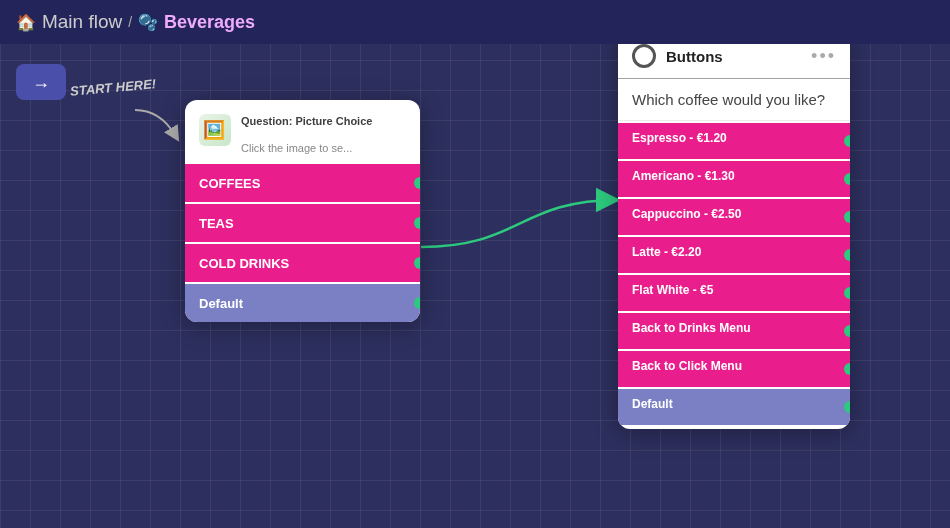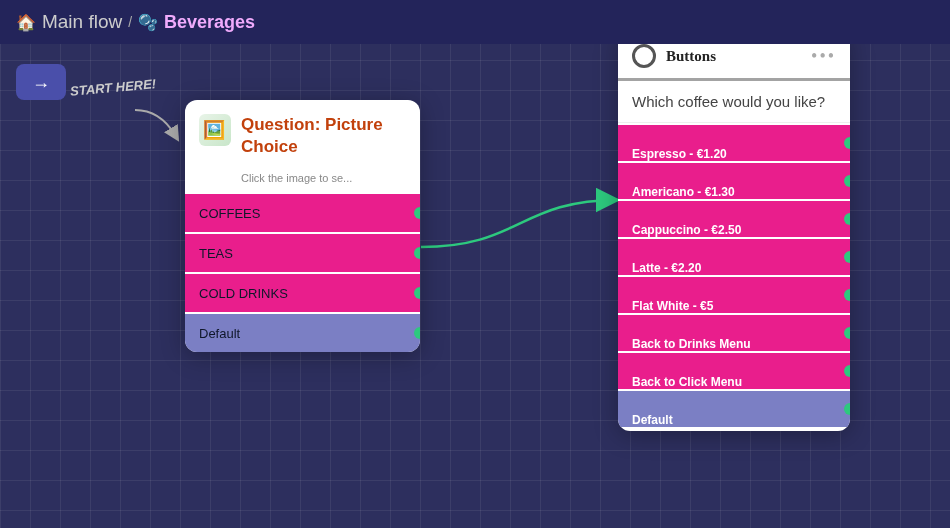--- a/index.html
+++ b/index.html
@@ -115,43 +115,43 @@
       height: 32px;
       background: linear-gradient(135deg, #e8f4e8, #c8e6c9);
       border-radius: 6px;
       display: flex;
       align-items: center;
       justify-content: center;
       font-size: 18px;
       flex-shrink: 0;
     }
     .question-card-title {
-      font-size: 17px;
-      font-weight: 700;
-      color: #c2410c;
+      font-size: 11px;
+      font-weight: 700;
+      color: #404040;
       line-height: 1.3;
     }
     .question-card-subtitle {
       font-size: 11px;
       color: #888;
       margin-top: 14px;
     }
 
     
     .choice-btn {
       display: flex;
       align-items: center;
       justify-content: space-between;
       padding: 0 14px 0 14px;
       height: 38px;
       margin: 0 0 2px 0;
       background: #e91e8c;
-      color: #0f172a;
+      color: #ffffff;
       font-size: 13px;
-      font-weight: 400;
+      font-weight: 700;
       position: relative;
       cursor: pointer;
     }
     .choice-btn.default-btn {
       background: #7b7fc4;
     }
     .choice-btn:last-child {
       margin-bottom: 0;
     }
     .choice-dot {
@@ -187,22 +187,21 @@
       border-radius: 12px;
       overflow: hidden;
       box-shadow: 0 4px 24px rgba(0,0,0,0.3);
       z-index: 5;
     }
     .buttons-card-header {
       display: flex;
       align-items: center;
       justify-content: space-between;
       padding: 14px 14px 10px;
-      border-bottom: 3px solid #a3a3a3;
-      font-family: Liberation Serif, serif;
+      border-bottom: 1px solid #a3a3a3;
     }
     .buttons-card-title-row {
       display: flex;
       align-items: center;
       gap: 10px;
     }
     .buttons-card-circle {
       width: 24px;
       height: 24px;
       border-radius: 50%;
@@ -225,23 +224,23 @@
     }
     .buttons-card-question {
       padding: 10px 14px 10px;
       font-size: 15px;
       color: #444;
       line-height: 1.4;
       border-bottom: 1px solid #eee;
     }
     .btn-option {
       display: flex;
-      align-items: flex-end;
+      align-items: flex-start;
       justify-content: space-between;
-      padding: 14px 14px 0 14px;
+      padding: 8px 14px 0 14px;
       height: 36px;
       margin: 2px 0 0 0;
       background: #e91e8c;
       color: #fff;
       font-size: 12px;
       font-weight: 600;
       position: relative;
       cursor: pointer;
     }
     .btn-option.default-option {

